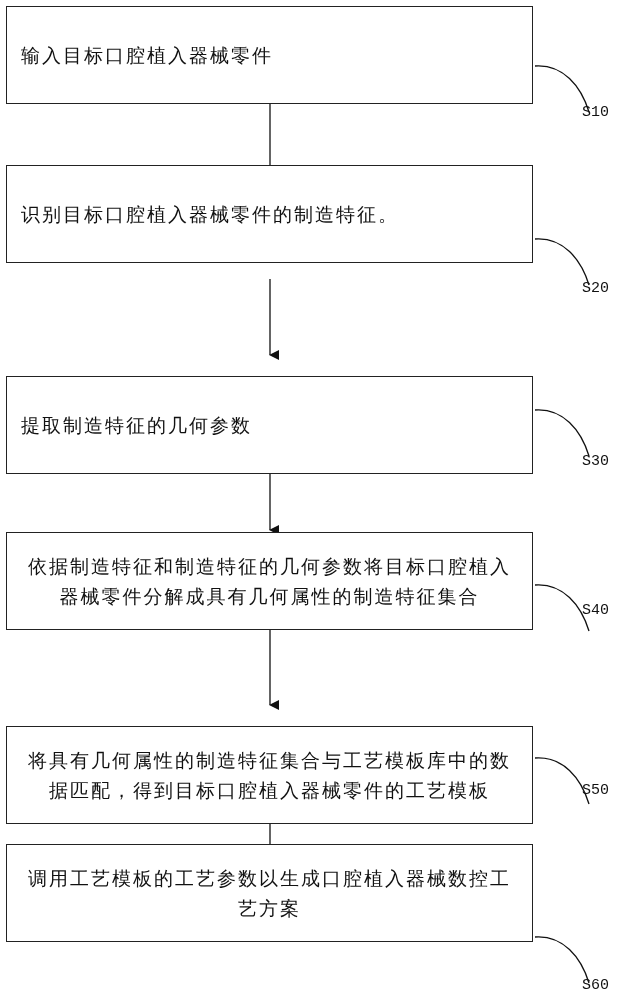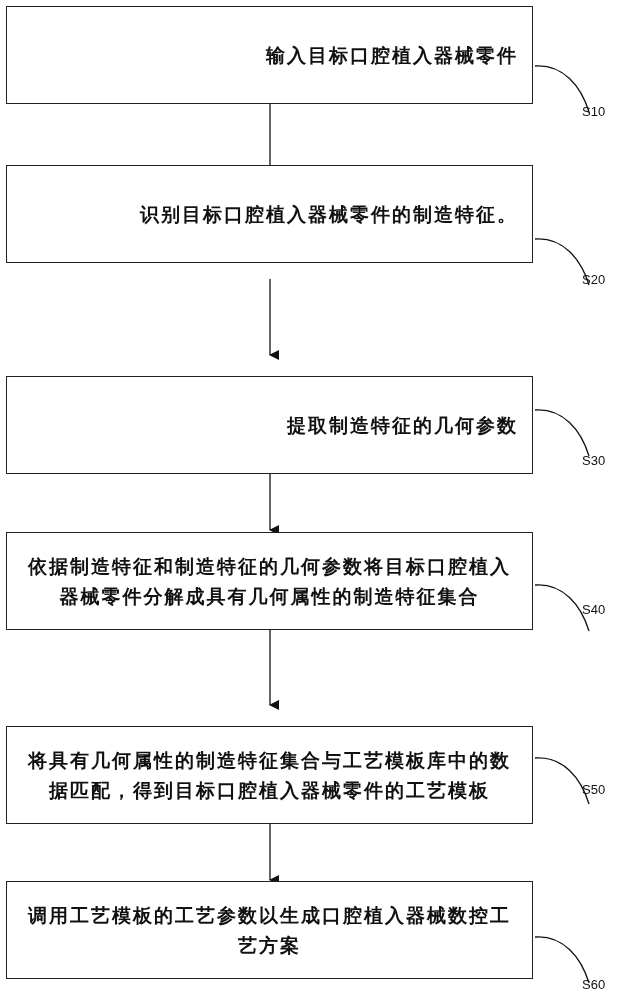--- a/index.html
+++ b/index.html
@@ -1,22 +1,22 @@
 <!DOCTYPE html>
 <html><head>
 <meta charset="utf-8">
 <style>
   html, body { margin: 0; padding: 0; background: #ffffff; }
   body { width: 622px; height: 1000px; position: relative; overflow: hidden;
          font-family: "DejaVu Serif", "Liberation Serif", serif; color: #111; }
   .step-box { position: absolute; left: 6px; width: 527px; height: 98px;
               border: 1.5px solid #222; box-sizing: border-box; background: #fff;
-              display: flex; align-items: center; justify-content: flex-end; text-align: center; font-weight: bold; }
+              display: flex; align-items: center; justify-content: flex-start; text-align: center; }
   .step-text { font-size: 19px; line-height: 30px; letter-spacing: 2px; padding: 0 14px; }
-  .step-label { position: absolute; left: 582px; font-size: 13px; font-family: Liberation Sans, sans-serif; }
+  .step-label { position: absolute; left: 582px; font-size: 15px; font-family: Liberation Mono, monospace; }
   svg.connectors { position: absolute; left: 0; top: 0; }
 </style>
 </head>
 <body>
 
 <svg class="connectors" width="622" height="1000">
   <defs>
     <marker id="arrowhead" markerWidth="10" markerHeight="10" refX="5" refY="9" orient="auto" markerUnits="userSpaceOnUse">
       <path d="M0,0 L10,0 L5,10 Z" fill="#111"></path>
     </marker>
@@ -39,33 +39,33 @@
 </svg>
 
 <div class="step-box" style="top:6px">
   <span class="step-text">输入目标口腔植入器械零件</span>
 </div>
 <div class="step-label" style="top:104px">S10</div>
 
 <div class="step-box" style="top:165px">
   <span class="step-text">识别目标口腔植入器械零件的制造特征。</span>
 </div>
-<div class="step-label" style="top:272px">S20</div>
+<div class="step-label" style="top:280px">S20</div>
 
 <div class="step-box" style="top:376px">
   <span class="step-text">提取制造特征的几何参数</span>
 </div>
 <div class="step-label" style="top:453px">S30</div>
 
 <div class="step-box" style="top:532px">
   <span class="step-text">依据制造特征和制造特征的几何参数将目标口腔植入器械零件分解成具有几何属性的制造特征集合</span>
 </div>
 <div class="step-label" style="top:602px">S40</div>
 
 <div class="step-box" style="top:726px">
   <span class="step-text">将具有几何属性的制造特征集合与工艺模板库中的数据匹配，得到目标口腔植入器械零件的工艺模板</span>
 </div>
 <div class="step-label" style="top:782px">S50</div>
 
-<div class="step-box" style="top:881px">
+<div class="step-box" style="top:844px">
   <span class="step-text">调用工艺模板的工艺参数以生成口腔植入器械数控工艺方案</span>
 </div>
 <div class="step-label" style="top:977px">S60</div>
 
 </body></html>

